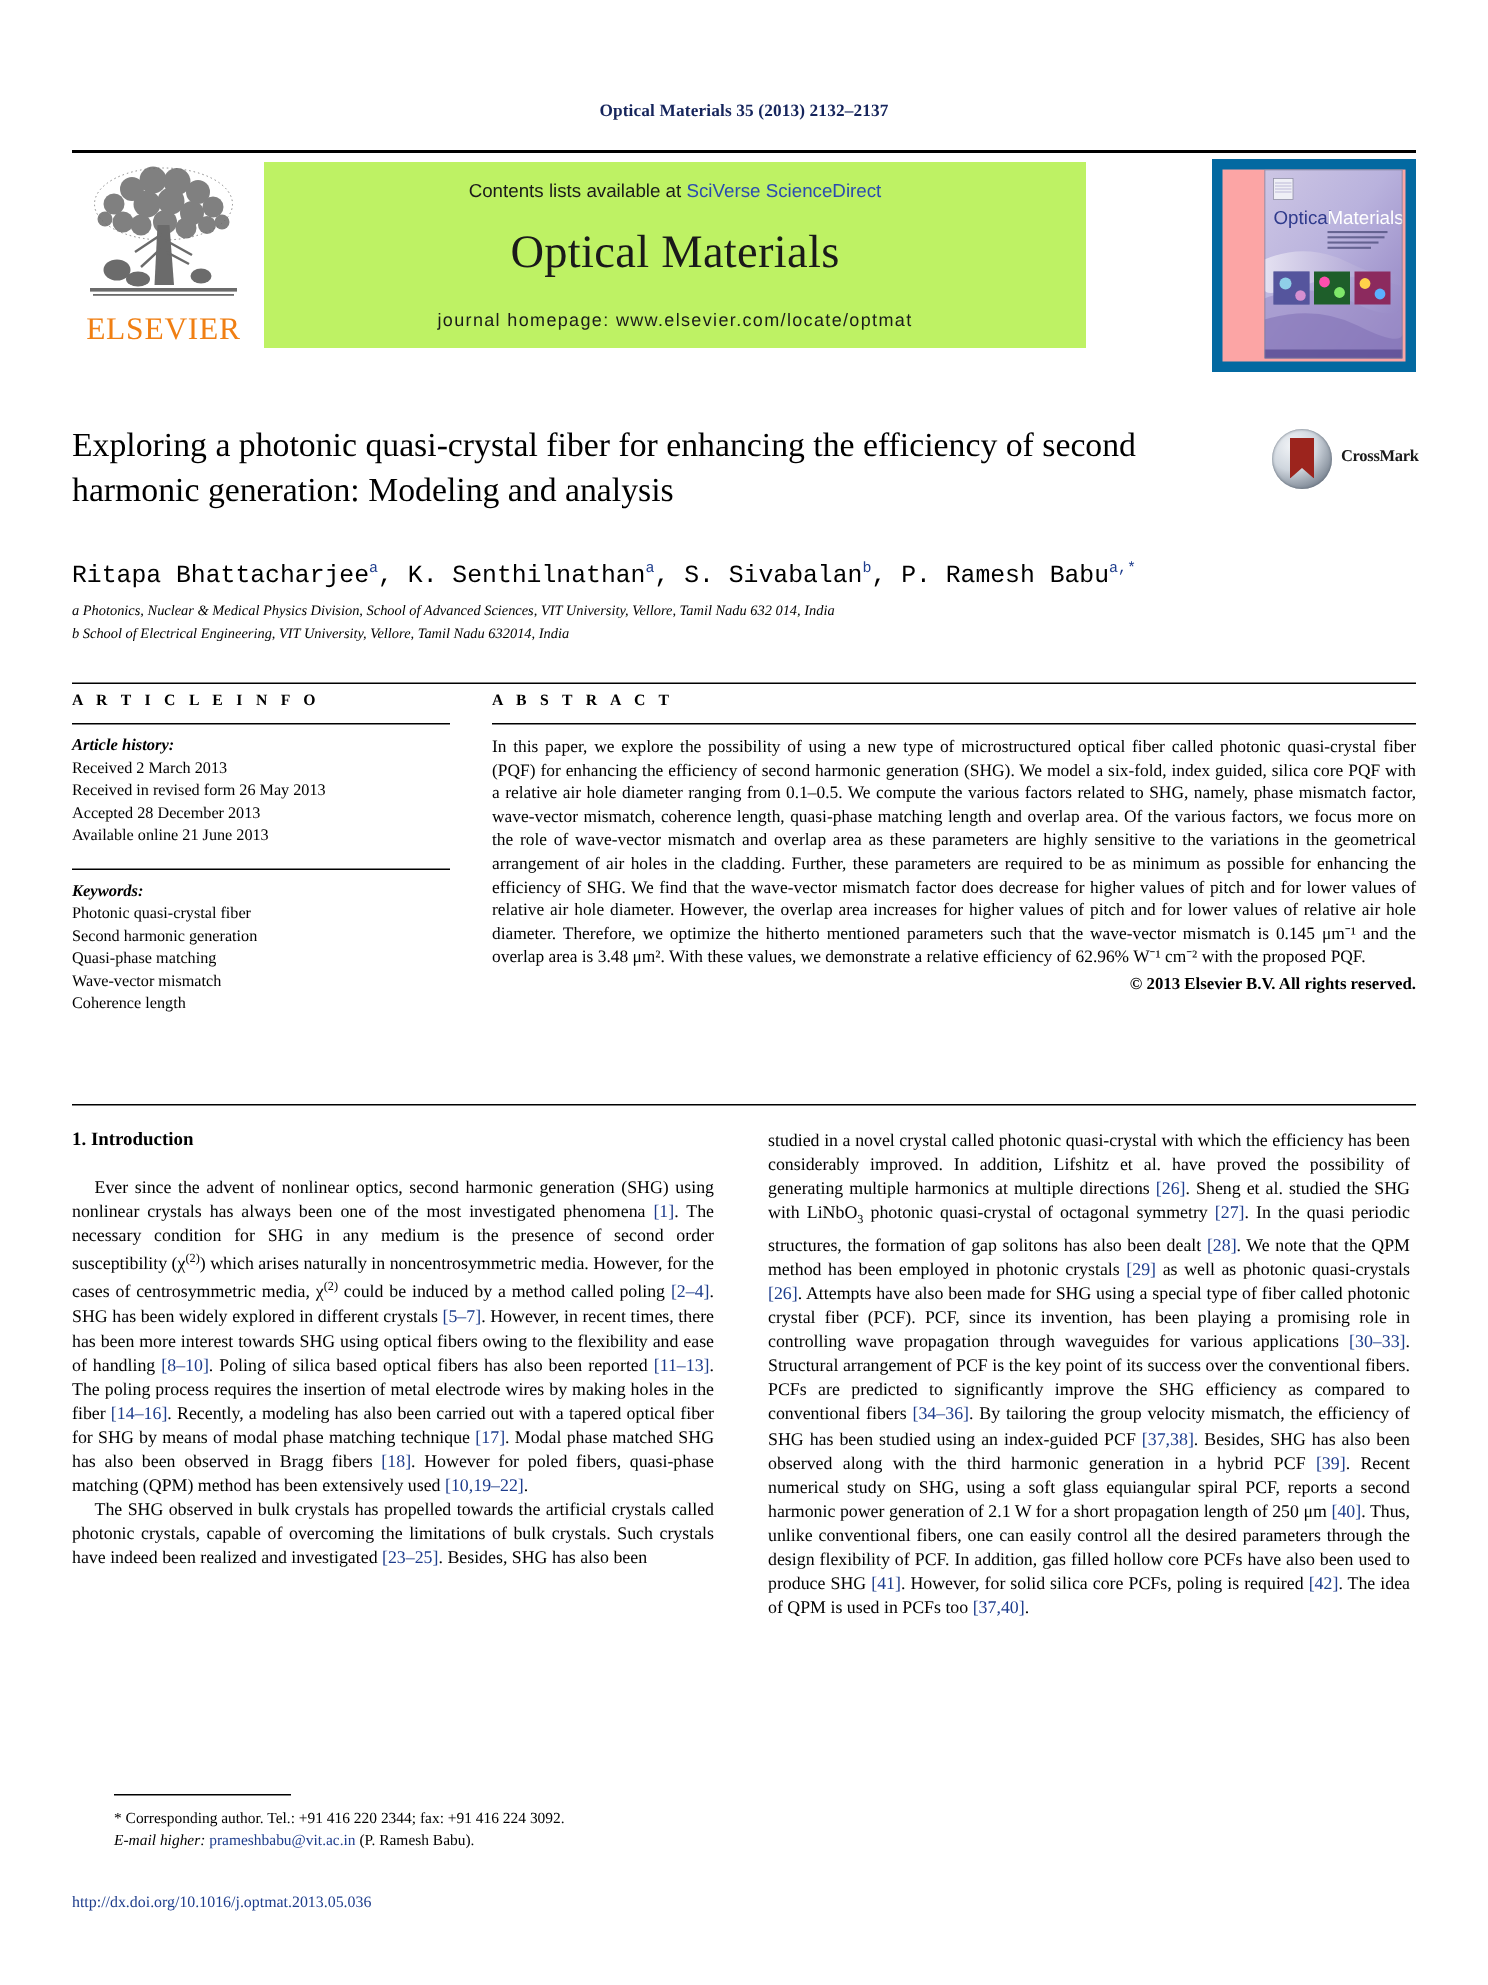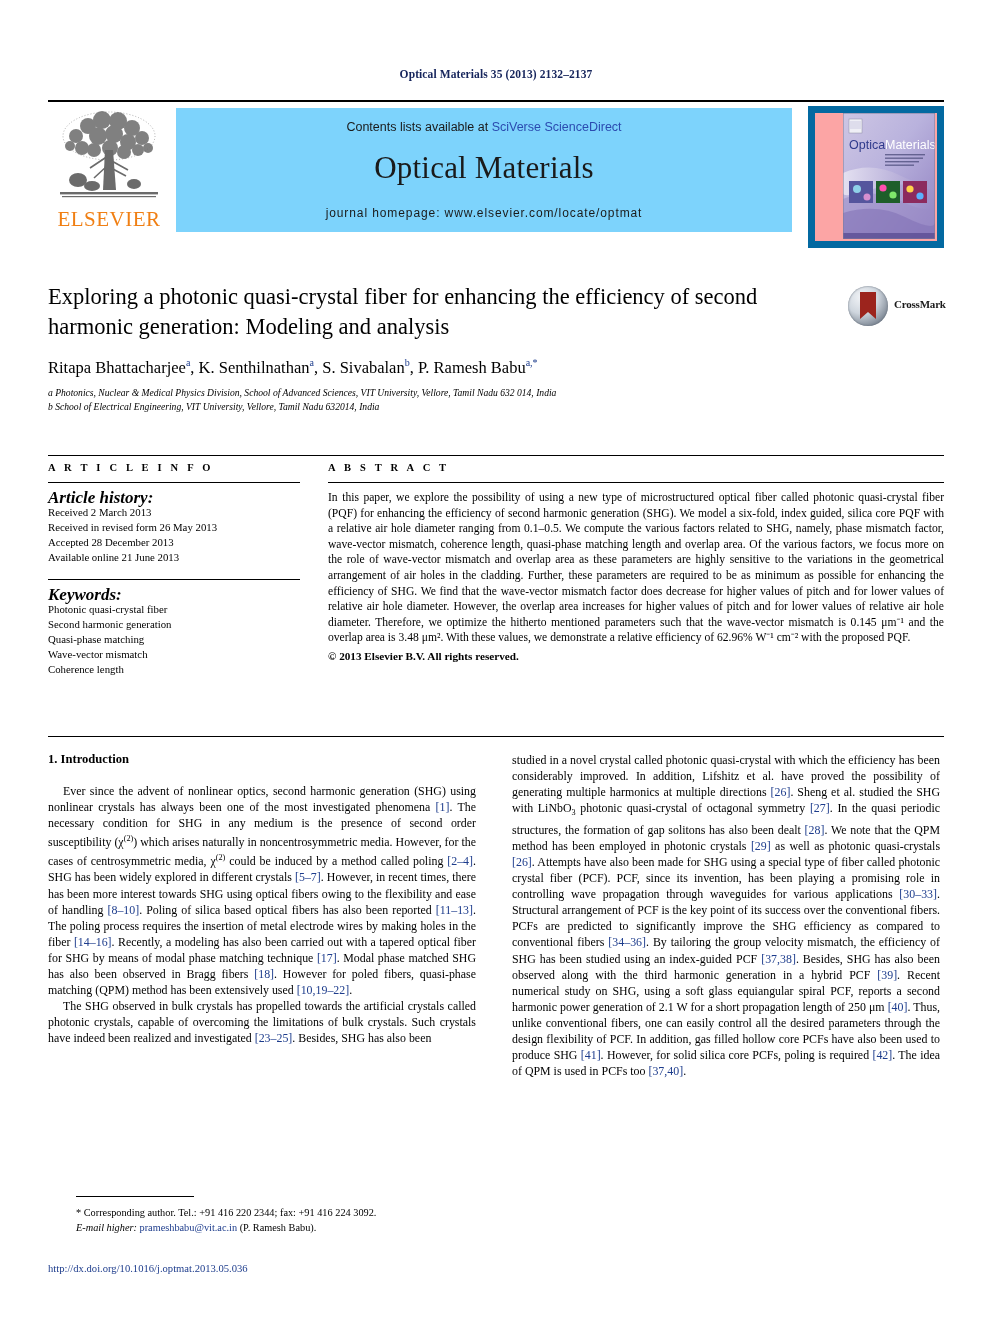--- a/index.html
+++ b/index.html
@@ -57,23 +57,23 @@
     width: 122px;
     text-align: center;
     font-family: "Liberation Serif", serif;
     font-size: 21px;
     letter-spacing: .5px;
     color: #f07f13;
   }
   .journal-band {
     position: absolute;
     left: 128px; top: 6px;
-    width: 616px;
+    width: 548px;
     height: 124px;
-    background: #7dd3fc;
+    background: #bef264;
     text-align: center;
   }
   .contents-line {
     margin-top: 12px;
     font-family: "Liberation Sans", sans-serif;
     font-size: 12.5px;
     color: #1a1a1a;
   }
   .contents-line .sd {
     color: #2b4bb0;
@@ -112,22 +112,22 @@
   .paper-title {
     width: 790px;
     font-family: "Liberation Serif", serif;
     font-size: 22.5px;
     line-height: 30px;
     color: #000;
     font-weight: normal;
     margin: 0;
   }
   .authors {
-    margin-top: 15px;
-    font-family: Liberation Serif, serif;
+    margin-top: 32px;
+    font-family: Liberation Mono, monospace;
     font-size: 16.5px;
     color: #000;
   }
   .authors sup {
     font-size: 10px;
     color: #1d3c8c;
     vertical-align: super;
   }
   .affil {
     font-family: "Liberation Serif", serif;
@@ -197,38 +197,38 @@
   }
   .hairline {
     border-top: 1.6px solid #000;
     margin-top: 9px;
     margin-bottom: 7px;
   }
   .info-label {
     font-family: "Liberation Serif", serif;
     font-style: italic;
     font-weight: bold;
-    font-size: 17px;
+    font-size: 11px;
     line-height: 15px;
   }
   .info-line {
     font-family: "Liberation Serif", serif;
     font-size: 10.8px;
     line-height: 15px;
   }
   .abs-body {
     font-family: "Liberation Serif", serif;
     font-size: 11.6px;
     line-height: 15.6px;
     text-align: justify;
     color: #000;
   }
   .copyright {
     margin-top: 4px;
-    text-align: left;
+    text-align: right;
     font-family: "Liberation Serif", serif;
     font-weight: bold;
     font-size: 11.2px;
   }
 
   
   .body-cols {
     position: absolute;
     left: 48px; top: 752px;
     width: 896px;

